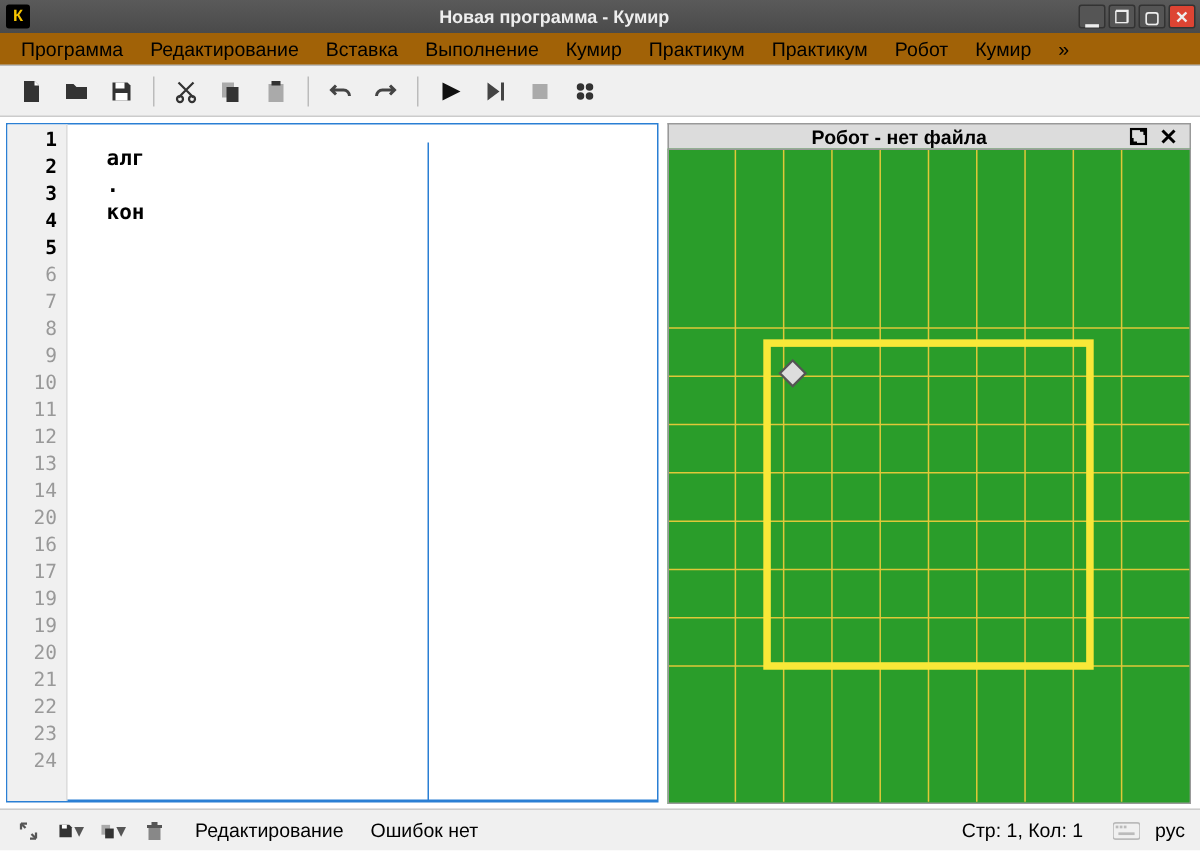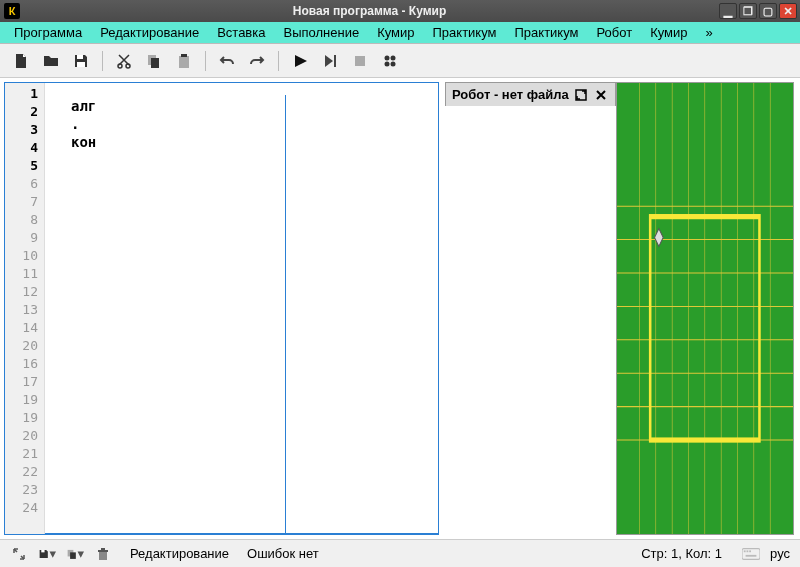--- a/index.html
+++ b/index.html
@@ -5,40 +5,40 @@
   * { box-sizing: border-box; margin: 0; padding: 0; }
   body { width: 800px; height: 567px; font-family: Arial, sans-serif; font-size: 13px; background: #fff; overflow: hidden; }
   
   .titlebar { height: 22px; background: linear-gradient(#5a5a5a,#4a4a4a); display: flex; align-items: center; color: #eee; font-weight: bold; font-size: 12px; }
   .titlebar .appicon { width: 16px; height: 16px; background: #000; color: #f5c400; display: flex; align-items: center; justify-content: center; font-weight: bold; margin-left: 4px; font-size: 11px; border-radius: 2px; }
   .titlebar .title { flex: 1; text-align: center; }
   .titlebar .winbtns { display: flex; gap: 2px; margin-right: 3px; }
   .titlebar .winbtn { width: 18px; height: 16px; background: #555; border: 1px solid #333; border-radius: 2px; display: flex; align-items: center; justify-content: center; color: #eee; font-size: 11px; cursor: pointer; }
   .titlebar .winbtn.close { background: #d43; }
   
-  .menubar { height: 22px; background: #5eead4; border-bottom: 1px solid #bbb; display: flex; align-items: center; padding: 0 6px; gap: 2px; font-size: 13px; }
+  .menubar { height: 22px; background: #a16207; border-bottom: 1px solid #bbb; display: flex; align-items: center; padding: 0 6px; gap: 2px; font-size: 13px; }
   .menubar .menuitem { padding: 2px 8px; cursor: pointer; }
   
   .toolbar { height: 34px; background: #f0f0f0; border-bottom: 1px solid #ccc; display: flex; align-items: center; padding: 0 8px; gap: 4px; }
   .tbtn { width: 26px; height: 26px; display: flex; align-items: center; justify-content: center; cursor: pointer; border-radius: 3px; }
   .tsep { width: 1px; height: 20px; background: #bbb; margin: 0 4px; }
   
   .mainarea { display: flex; height: 461px; }
   .leftpane { width: 445px; padding: 4px 6px 4px 4px; }
   .editor { border: 1px solid #2a7fd4; height: 100%; display: flex; position: relative; background: #fff; }
   .gutter { width: 40px; background: #f0f0f0; border-right: 1px solid #ddd; padding-top: 2px; }
   .gutter .ln { height: 18px; line-height: 18px; text-align: right; padding-right: 6px; font-family: monospace; font-size: 13px; }
   .gutter .ln.filled { color: #000; font-weight: bold; }
   .gutter .ln.empty { color: #999; }
   .codearea { flex: 1; position: relative; font-family: monospace; font-size: 14px; font-weight: bold; padding-top: 2px; margin-top: 12px; }
   .coderow { height: 18px; line-height: 18px; padding-left: 26px; white-space: pre; }
   .vline { position: absolute; top: 0; bottom: 0; left: 240px; width: 1px; background: #2a7fd4; }
   .botline { position: absolute; left: 0; right: 0; bottom: 0; height: 1px; background: #2a7fd4; }
   
-  .rightpane { flex: 1; padding: 4px 6px 4px 0; display: flex; flex-direction: row; }
+  .rightpane { flex: 1; padding: 4px 6px 4px 0; display: flex; flex-direction: column; }
   .robothdr { height: 24px; background: #dcdcdc; border: 1px solid #999; border-bottom: none; display: flex; align-items: center; padding: 0 6px; font-weight: bold; font-size: 13px; }
   .robothdr .rtitle { flex: 1; text-align: center; }
   .robothdr .rbtn { width: 16px; height: 16px; display: flex; align-items: center; justify-content: center; cursor: pointer; margin-left: 4px; font-size: 14px; }
   .robotfield { flex: 1; background: #2a9d2a; border: 1px solid #999; position: relative; }
   
   .statusbar { height: 28px; background: #f0f0f0; border-top: 1px solid #ccc; display: flex; align-items: center; padding: 0 10px; font-size: 13px; gap: 10px; }
   .sbicon { width: 18px; height: 18px; display: flex; align-items: center; justify-content: center; color: #555; }
   .sbspacer { flex: 1; }
   
   svg { display: block; }

